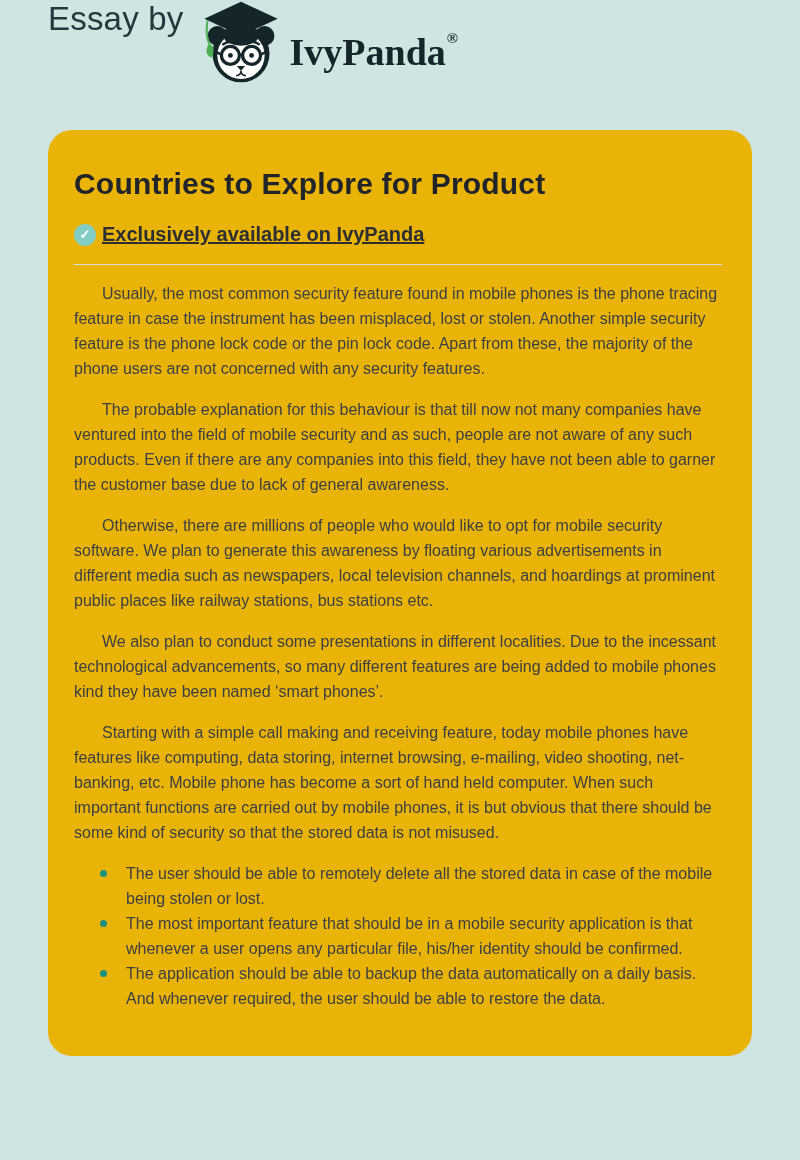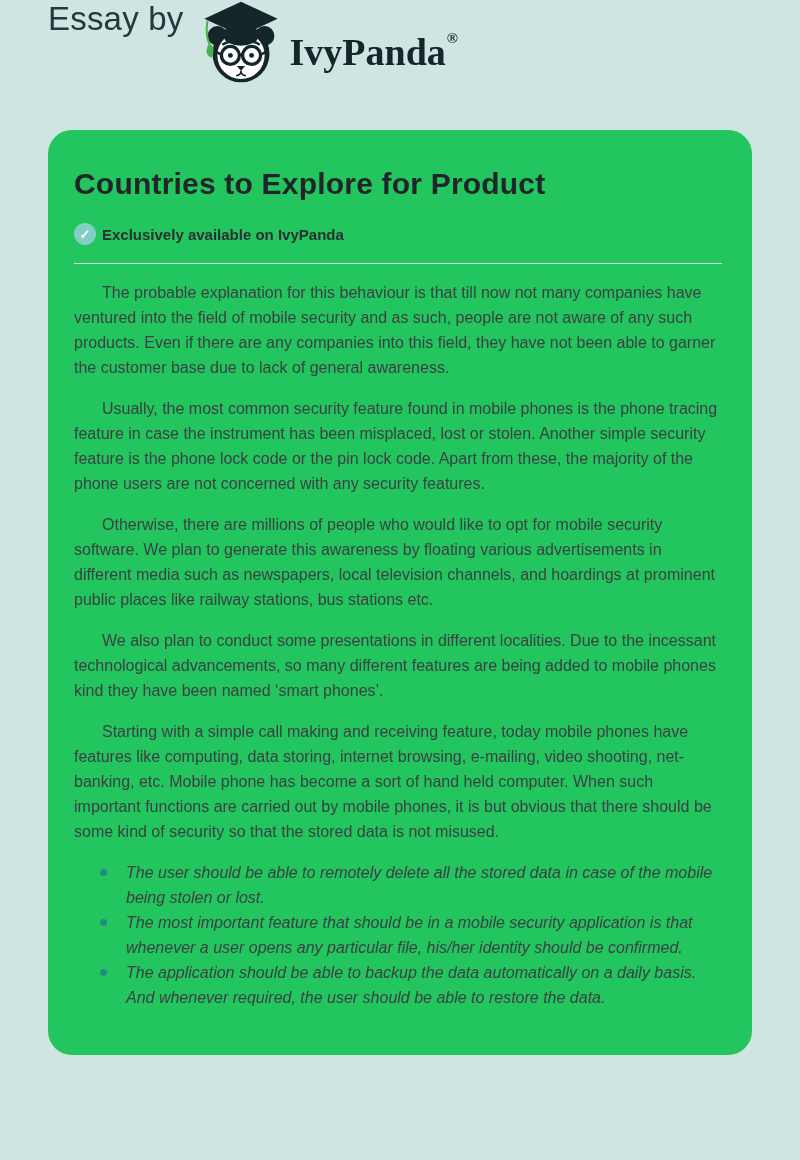--- a/index.html
+++ b/index.html
@@ -46,21 +46,21 @@
   .reg-mark {
     font-size: 15px;
     font-weight: bold;
     margin-top: -2px;
     margin-left: 1px;
   }
 
   
   .card {
     margin: 0 48px;
-    background: #22c55e;
+    background: #eab308;
     border-radius: 24px;
     padding: 36px 30px 34px 26px;
     box-sizing: border-box;
   }
   .card h1 {
     margin: 0 0 22px 0;
     font-size: 30px;
     line-height: 35px;
     color: #212529;
     font-weight: bold;
@@ -79,43 +79,43 @@
     color: #ffffff;
     font-size: 13px;
     font-weight: bold;
     display: flex;
     align-items: center;
     justify-content: center;
     flex: 0 0 auto;
   }
   .badge-label {
     margin-left: 6px;
-    font-size: 15px;
+    font-size: 20px;
     font-weight: bold;
     color: #2b2f32;
+    text-decoration: underline;
   }
   .divider {
     border: none;
     border-top: 1px solid #d8dcdc;
     margin: 0 0 16px 0;
   }
   .card p {
     margin: 0 0 16px 0;
     font-size: 16px;
     line-height: 25px;
     color: #3c4043;
     text-indent: 28px;
   }
   .card p:last-of-type { margin-bottom: 16px; }
 
   .functions-list {
     list-style: none;
     margin: 16px 0 11px 14px;
     padding: 0;
-    font-style: italic;
   }
   .functions-list li {
     position: relative;
     padding-left: 38px;
     font-size: 16px;
     line-height: 25px;
     color: #3c4043;
   }
   .functions-list li::before {
     content: "";
@@ -175,22 +175,22 @@
 <main class="card">
   <h1>Countries to Explore for Product</h1>
 
   <div class="badge-row">
     <span class="check-circle">✓</span>
     <span class="badge-label">Exclusively available on IvyPanda</span>
   </div>
 
   <hr class="divider">
 
+  <p>Usually, the most common security feature found in mobile phones is the phone tracing feature in case the instrument has been misplaced, lost or stolen. Another simple security feature is the phone lock code or the pin lock code. Apart from these, the majority of the phone users are not concerned with any security features.</p>
   <p>The probable explanation for this behaviour is that till now not many companies have ventured into the field of mobile security and as such, people are not aware of any such products. Even if there are any companies into this field, they have not been able to garner the customer base due to lack of general awareness.</p>
-  <p>Usually, the most common security feature found in mobile phones is the phone tracing feature in case the instrument has been misplaced, lost or stolen. Another simple security feature is the phone lock code or the pin lock code. Apart from these, the majority of the phone users are not concerned with any security features.</p>
   <p>Otherwise, there are millions of people who would like to opt for mobile security software. We plan to generate this awareness by floating various advertisements in different media such as newspapers, local television channels, and hoardings at prominent public places like railway stations, bus stations etc.</p>
   <p>We also plan to conduct some presentations in different localities. Due to the incessant technological advancements, so many different features are being added to mobile phones kind they have been named ‘smart phones’.</p>
   <p>Starting with a simple call making and receiving feature, today mobile phones have features like computing, data storing, internet browsing, e-mailing, video shooting, net-banking, etc. Mobile phone has become a sort of hand held computer. When such important functions are carried out by mobile phones, it is but obvious that there should be some kind of security so that the stored data is not misused.</p>
 
   <ul class="functions-list">
     <li>The user should be able to remotely delete all the stored data in case of the mobile being stolen or lost.</li>
     <li>The most important feature that should be in a mobile security application is that whenever a user opens any particular file, his/her identity should be confirmed.</li>
     <li>The application should be able to backup the data automatically on a daily basis. And whenever required, the user should be able to restore the data.</li>
   </ul>
 </main>

